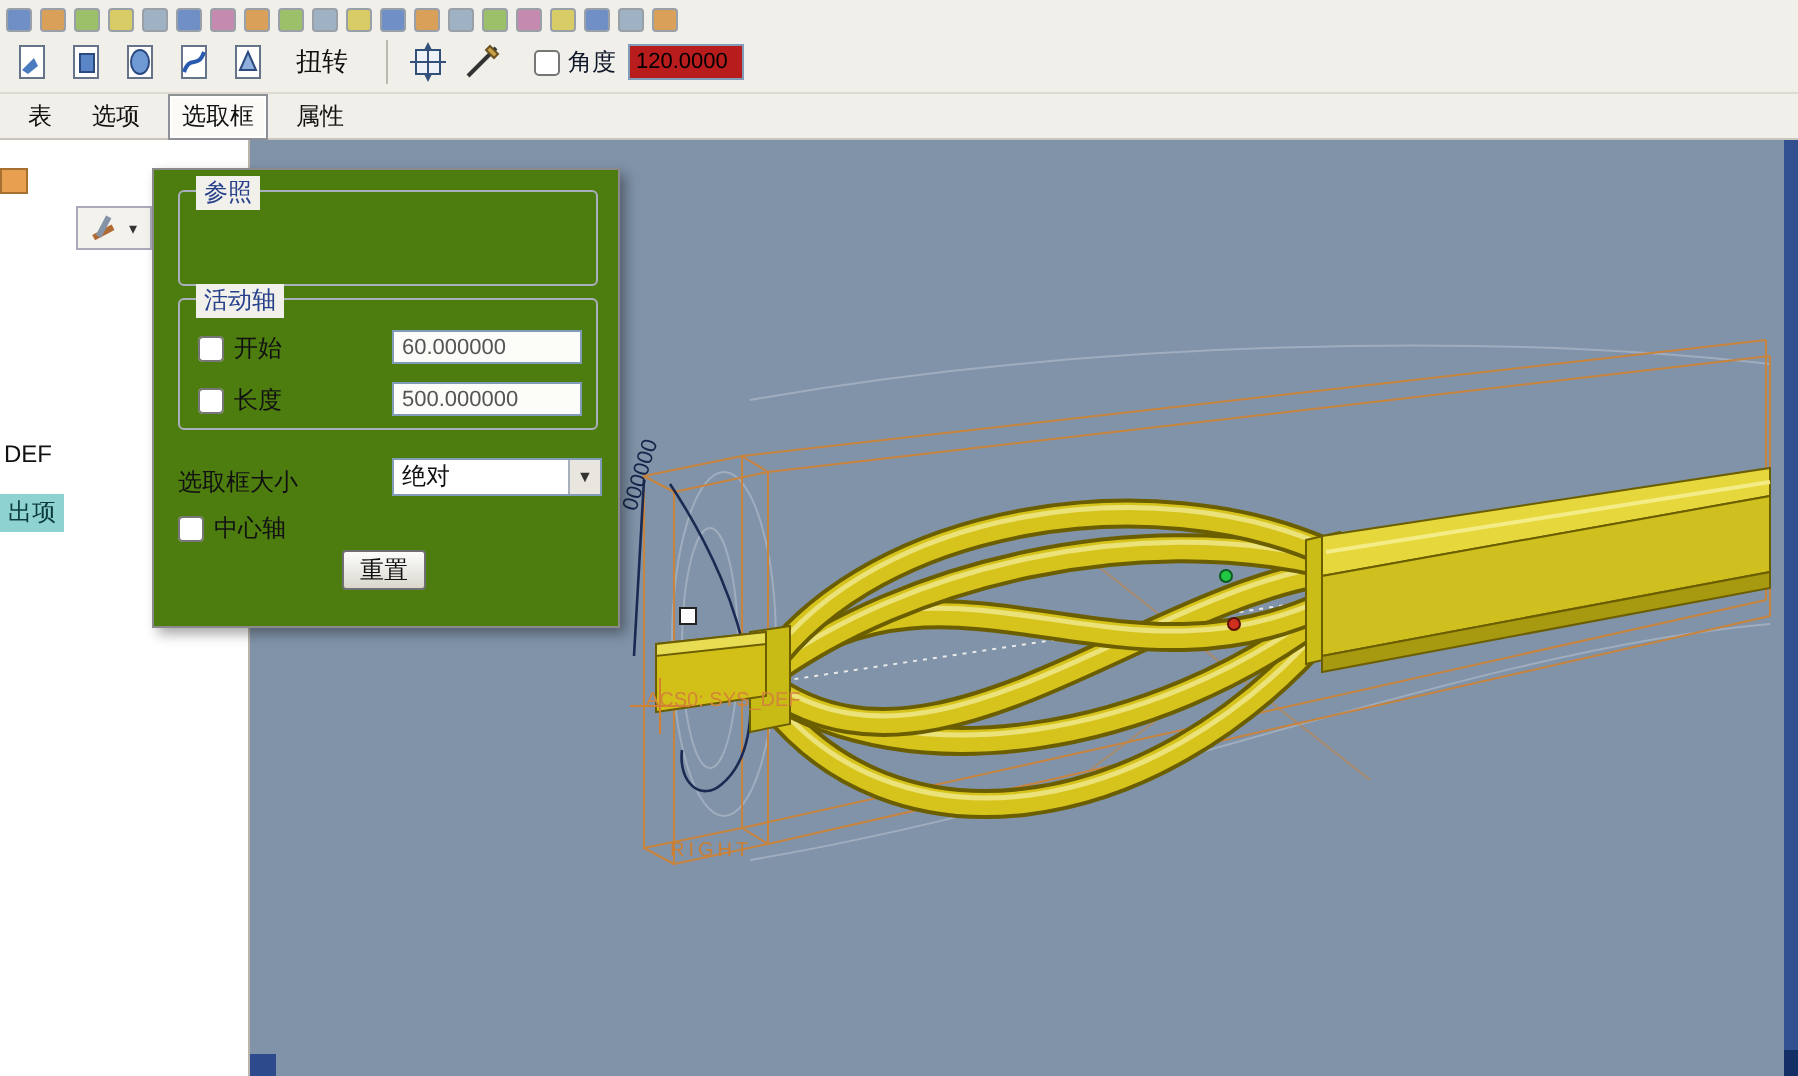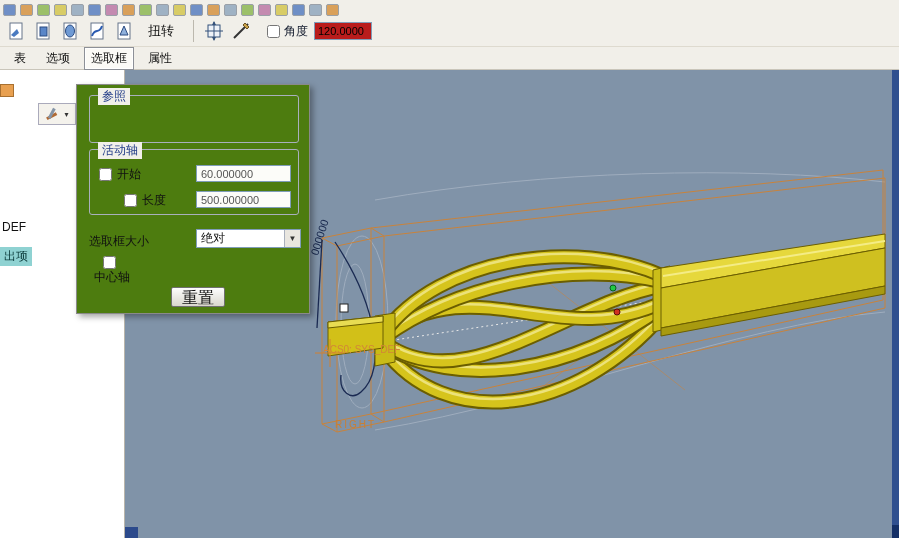--- a/index.html
+++ b/index.html
@@ -78,24 +78,24 @@
             font-family:"Liberation Sans", sans-serif; }
   .psel-label { position:absolute; left:12px; top:148px; font-size:12px; color:#111; }
   .pselect { position:absolute; left:119px; top:144px; width:105px; height:19px;
              background:#fff; border:1px solid #7f9db9; font-size:12px; color:#111;
              display:flex; align-items:center; }
   .pselect .val { flex:1; padding-left:4px; }
   .pselect .dd { width:16px; height:100%; background:#e9e6df; border-left:1px solid #a9b0bd;
                  display:flex; align-items:center; justify-content:center;
                  font-size:8px; color:#333; }
   .pcenter { position:absolute; left:12px; top:171px; display:flex; align-items:center;
-             font-size:12px; color:#111;flex-direction:column; }
+             font-size:12px; color:#111; }
   .pcenter label { margin-left:5px; }
-  .reset-btn { position:absolute; left:94px; top:202px; width:54px; height:20px;
-               font-size:16px; color:#111; border:1px solid #707070; border-radius:2px;
+  .reset-btn { position:absolute; left:94px; top:190px; width:42px; height:20px;
+               font-size:12px; color:#111; border:1px solid #707070; border-radius:2px;
                background:linear-gradient(#fdfdfd,#d9d7cd);
                font-family:"Liberation Sans", sans-serif; }
 </style>
 </head>
 <body>
 
 <div class="app">
 
   <div class="row1">
     <span class="mi c1"></span>
@@ -301,21 +301,21 @@
     </div>
 
     <div class="gbox gb2">
       <span class="legend">活动轴</span>
     </div>
     <div class="prow" style="left:22px; top:81px;">
       <input type="checkbox" style="">
       <label>开始</label>
     </div>
     <input class="pfield" style="left: 119px; top: 80px;" value="60.000000">
-    <div class="prow" style="left:22px; top:107px;margin-left:25px;">
+    <div class="prow" style="left:22px; top:107px;">
       <input type="checkbox" style="">
       <label>长度</label>
     </div>
     <input class="pfield" style="left: 119px; top: 106px;" value="500.000000">
 
     <span class="psel-label">选取框大小</span>
     <div class="pselect">
       <span class="val">绝对</span>
       <span class="dd">▼</span>
     </div>

